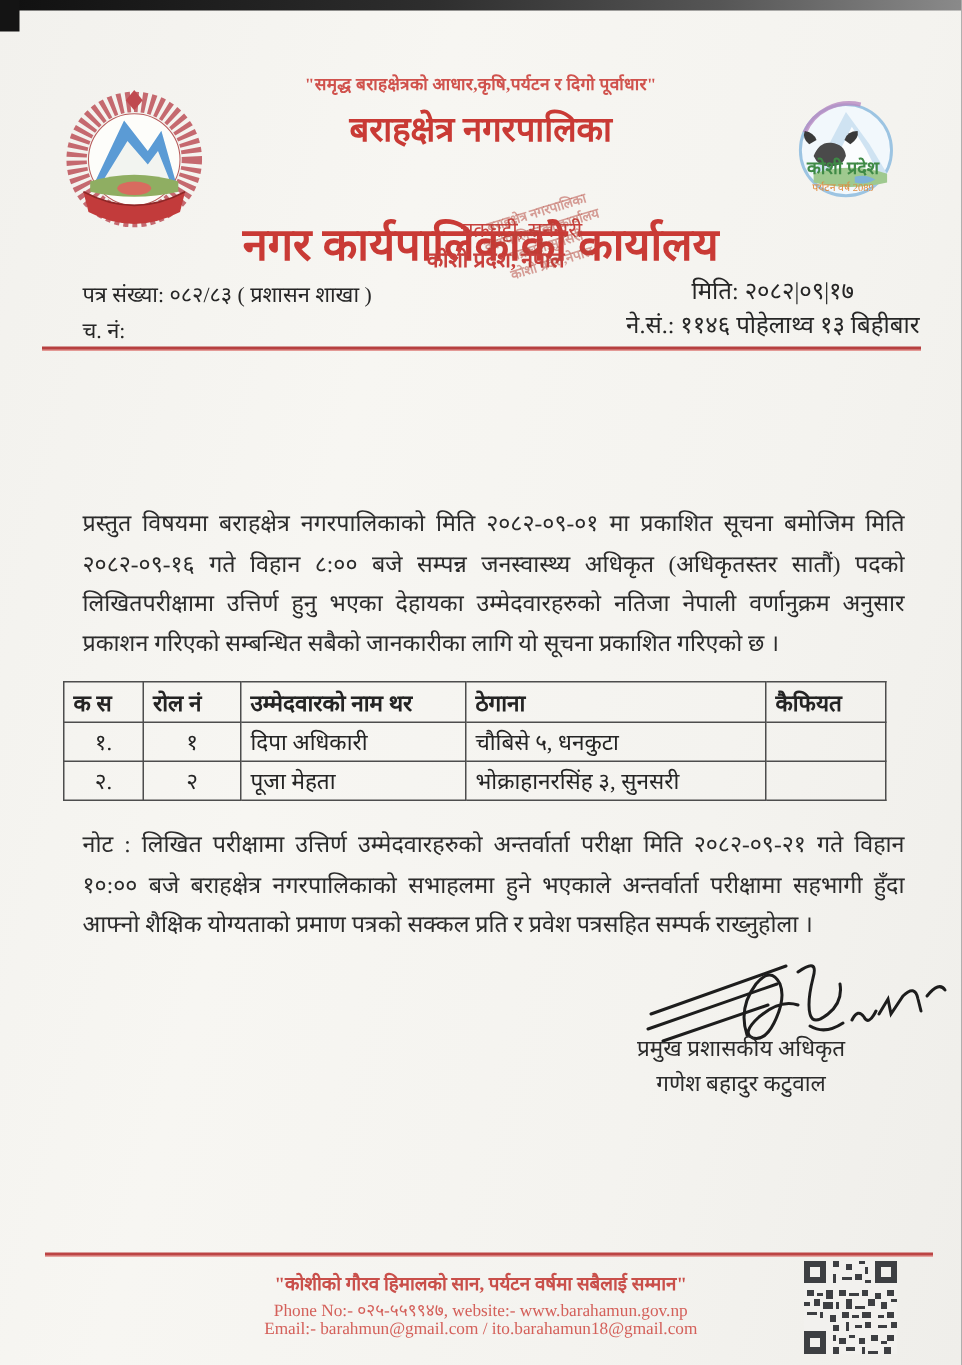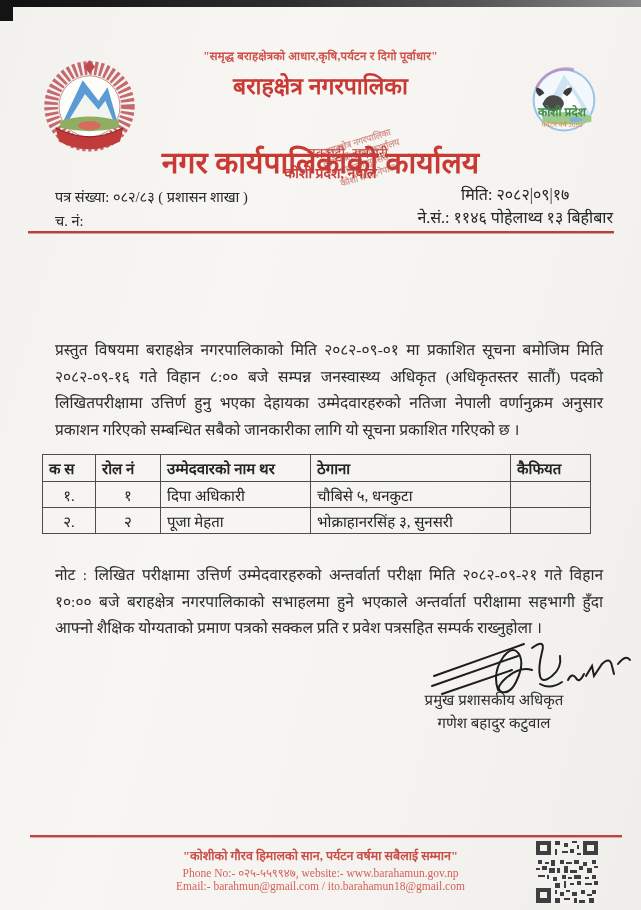--- a/index.html
+++ b/index.html
@@ -20,21 +20,21 @@
   .addr1 { top:143px; font-size:14px; font-weight:normal; color:#c8403c;margin-left:27px; }
   .addr2 { top:163px; font-size:14px; font-weight:bold; color:#c8403c;padding-left:20px; }
   .stamp { left:288px; top:136px; width:150px; transform:rotate(-17deg);
     color:rgba(180,66,56,.5); font-size:9px; line-height:11.5px; text-align:center; font-weight:bold; }
   .meta-left  { left:55px; top:185px; font-size:14.5px; color:#262626; line-height:24px; }
   .meta-right { right:28px; top:183px; font-size:16px; color:#262626; line-height:23px; text-align:center; }
   .rule-hdr { left:28px; top:231px; width:586px; height:3px; background:#b64040; border-bottom:1.5px solid #e39a96; }
   .subject { top:297px; font-size:15.5px; color:#2c2c2c; }
   .para { left:55px; width:548px; font-size:15.5px; line-height:26.5px; color:#2b2b2b; text-align:justify; }
   .body-para { top:337px; }
-  .note-para { top:551px;margin-top:11px; }
+  .note-para { top:551px; }
   table.results { left:42px; top:454px; width:549px; border-collapse:collapse; font-size:15px; color:#242424;padding-left:32px; }
   table.results th, table.results td { border:1.2px solid #4d4d4d; padding:2px 6px; font-weight:normal; }
   table.results th { text-align:left; height:27px; font-weight:bold; }
   table.results td { height:26px; }
   .c-sn  { width:53px;  text-align:center; }
   .c-roll{ width:65px;  text-align:center; }
   .c-name{ width:150px; }
   .c-addr{ width:200px; }
   .c-rem { width:80px; }
   th.c-sn, th.c-roll { text-align:left; }

